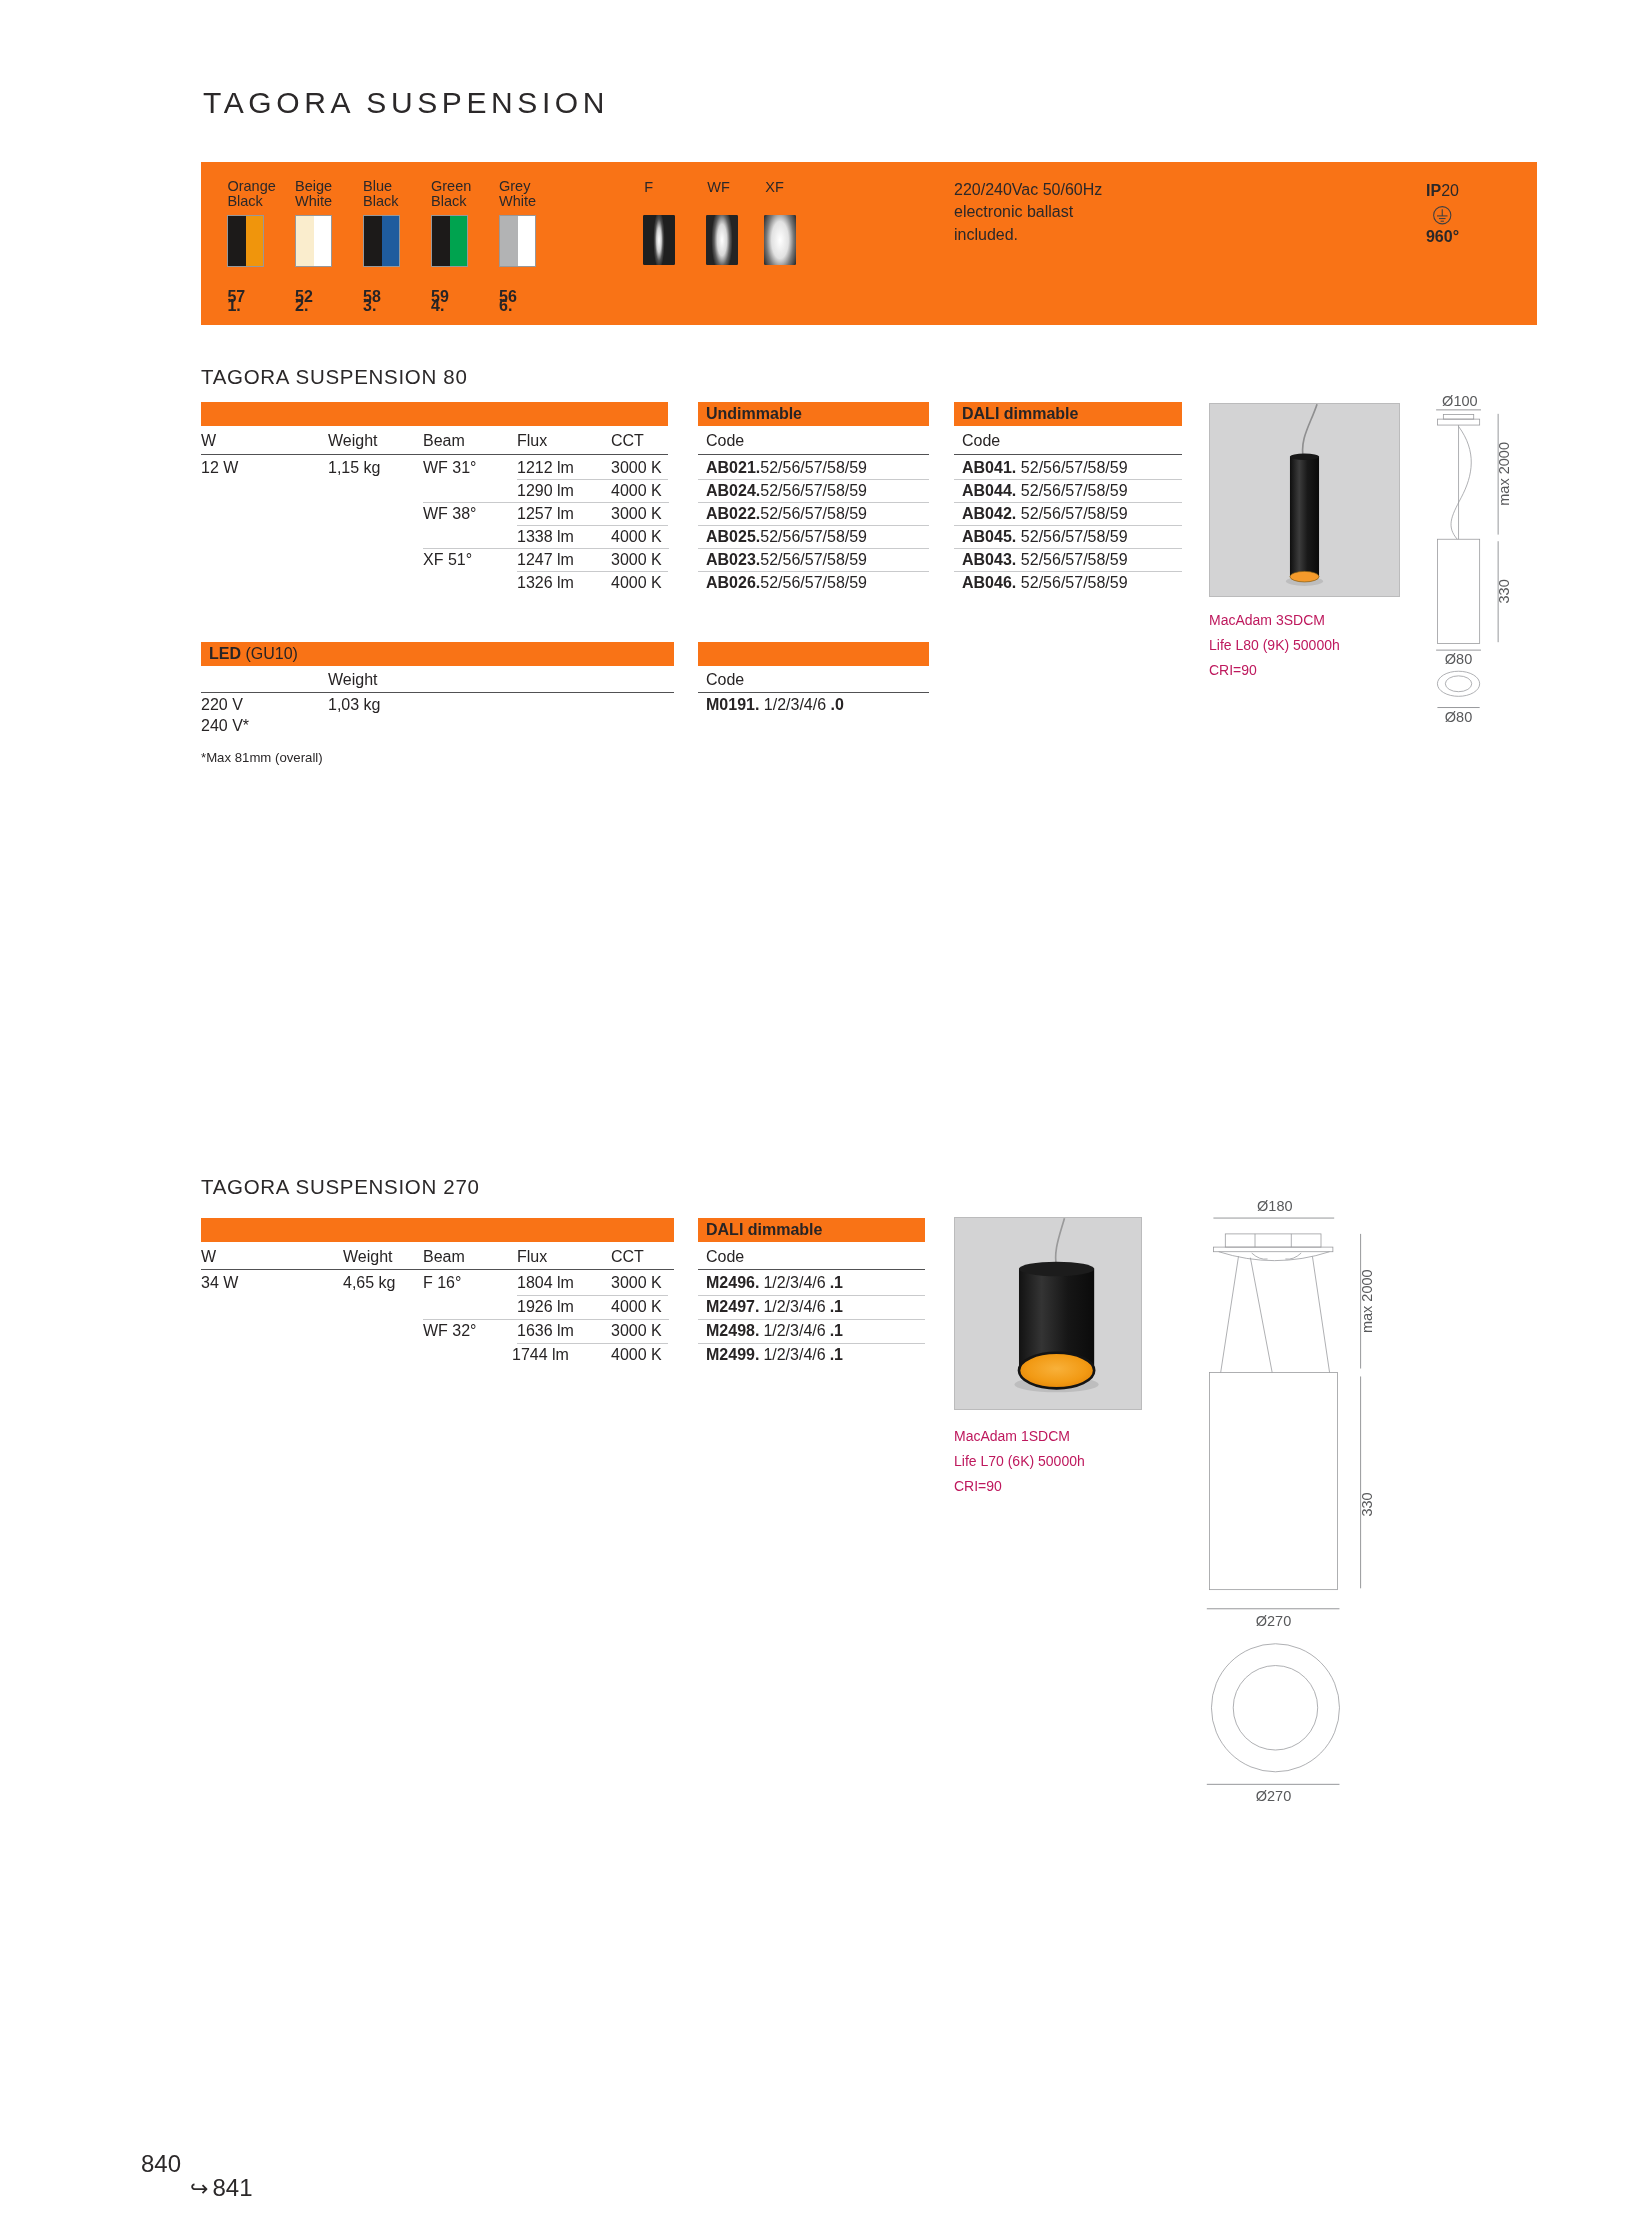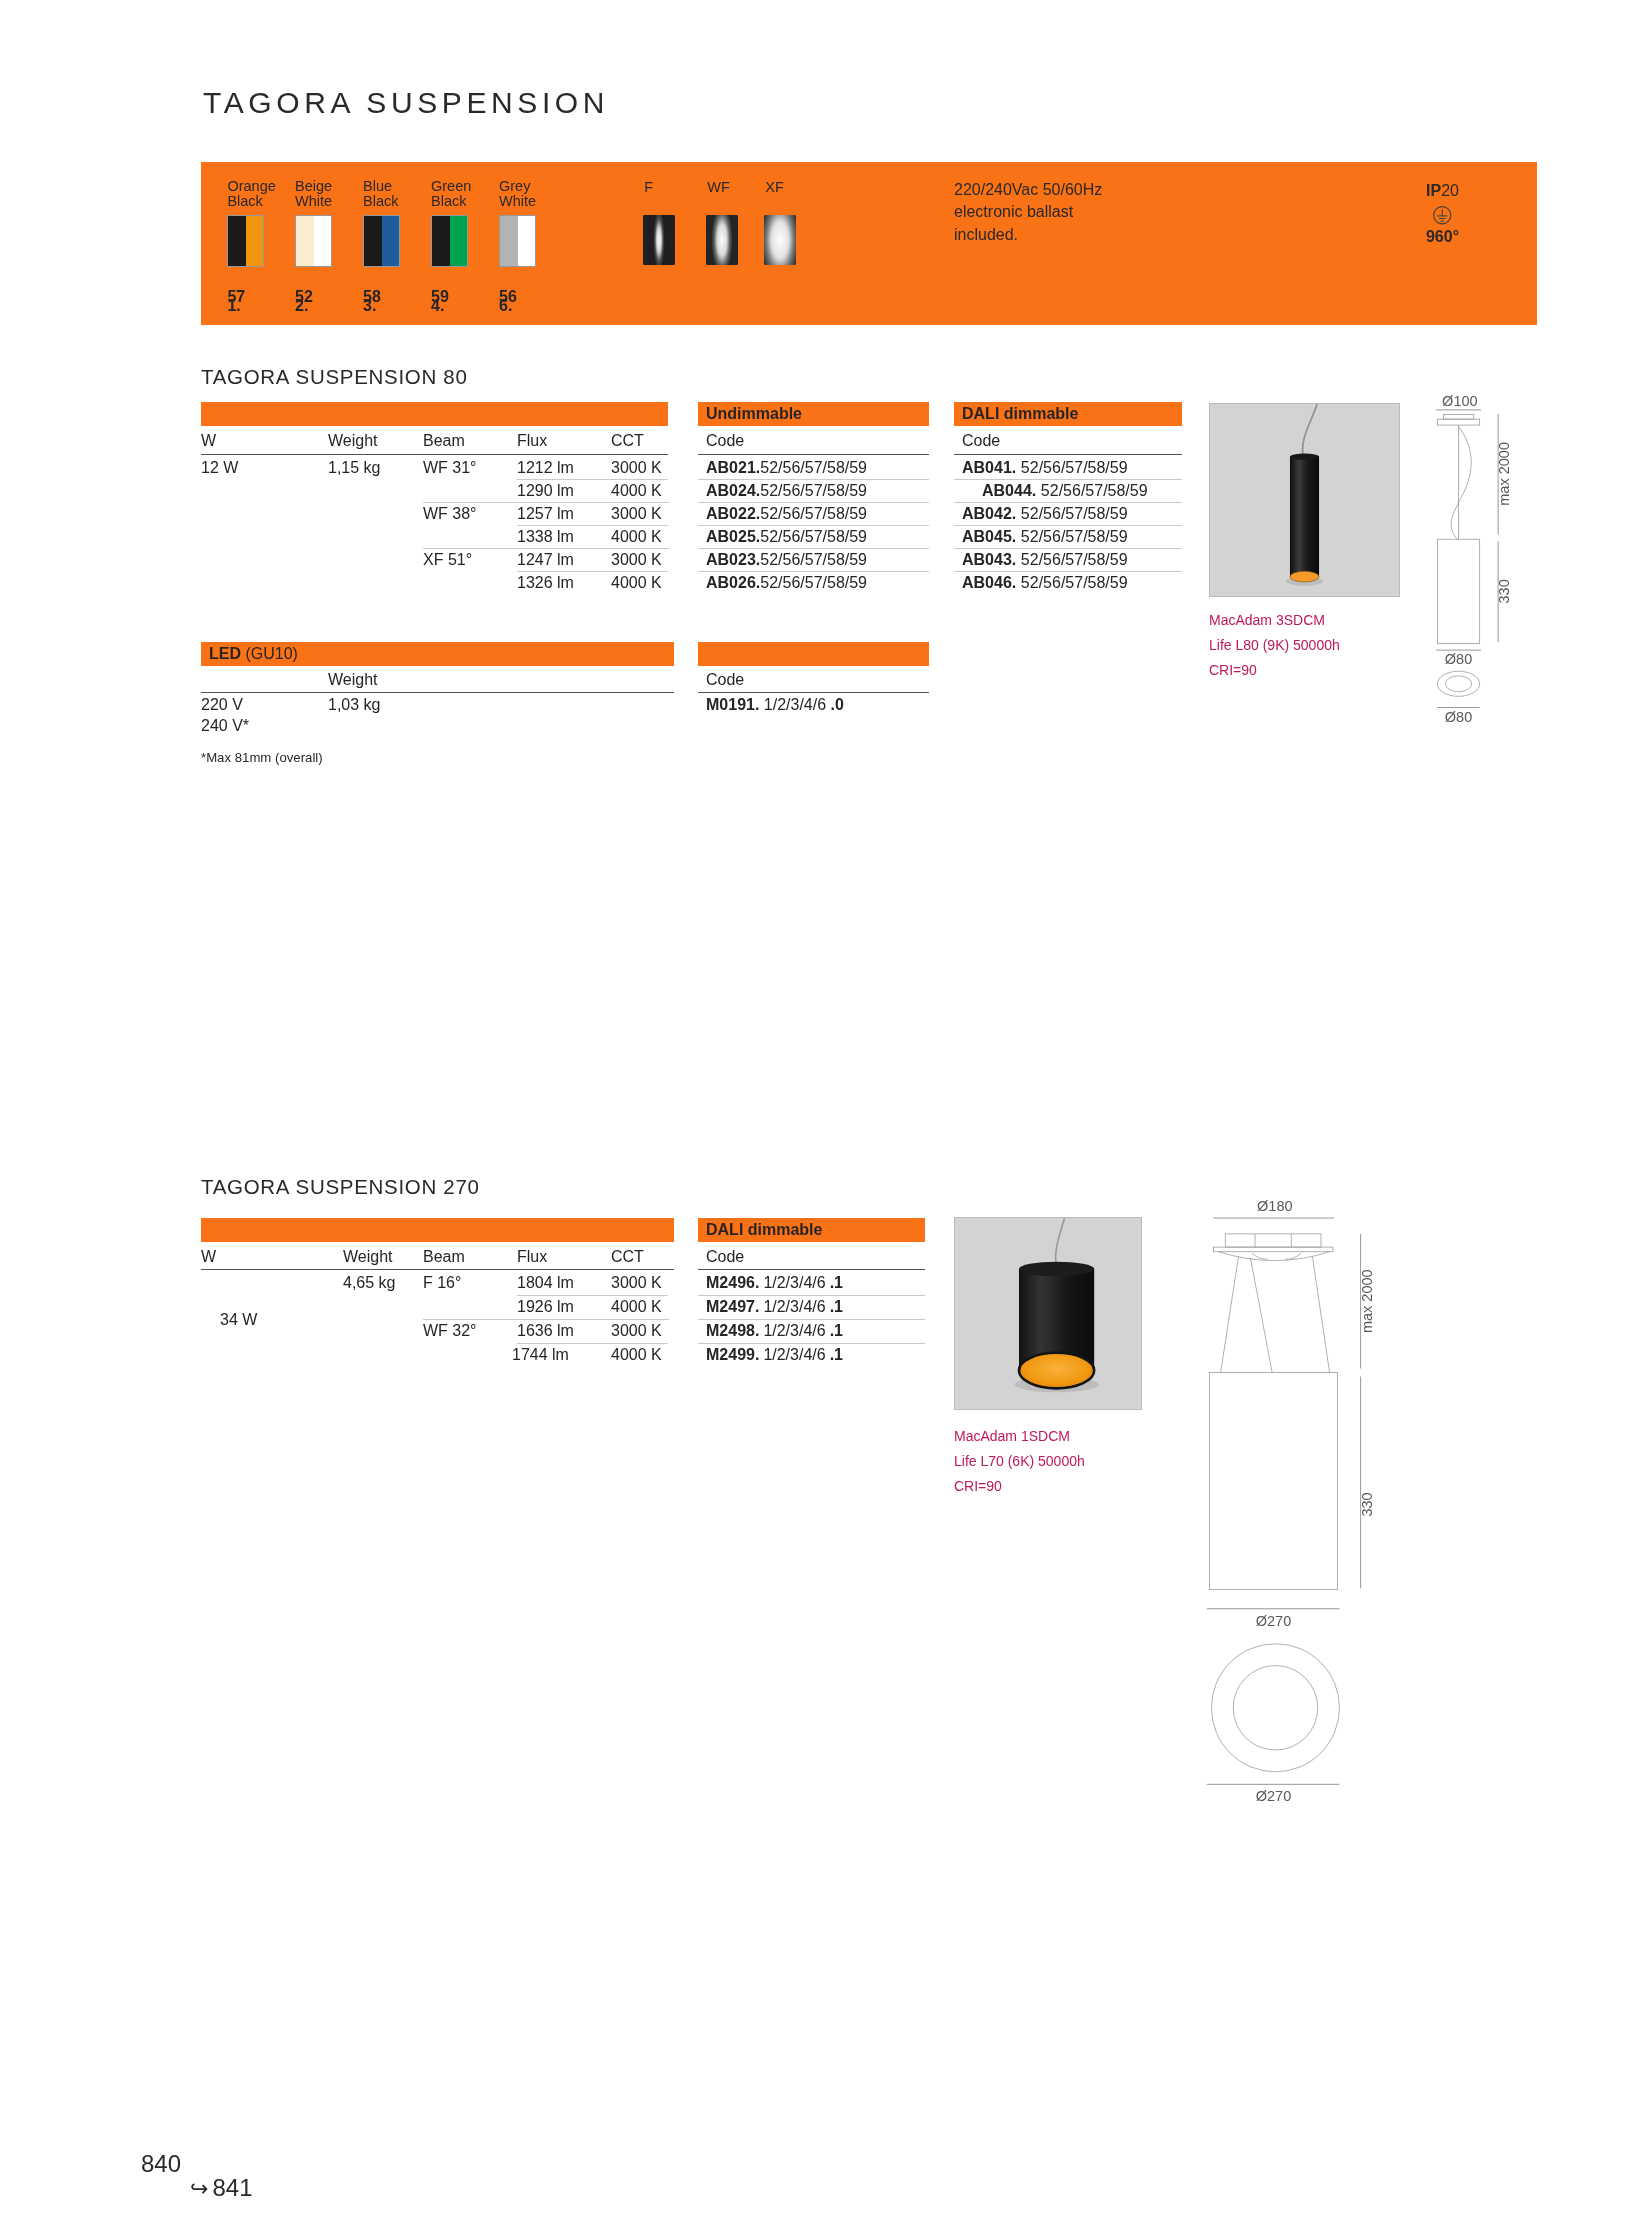--- a/index.html
+++ b/index.html
@@ -174,21 +174,21 @@
 
   <div class="t" style="left:423px;top:456px;">WF 31°</div>
   <div class="t" style="left:517px;top:456px;">1212 lm</div>
   <div class="t" style="left:611px;top:456px;">3000 K</div>
   <div class="t" style="left:706px;top:456px;"><span class="b">AB021.</span><span>52/56/57/58/59</span></div>
   <div class="t" style="left:962px;top:456px;"><span class="b">AB041.</span><span style="margin-left:4.6px;">52/56/57/58/59</span></div>
 
   <div class="t" style="left:517px;top:479px;">1290 lm</div>
   <div class="t" style="left:611px;top:479px;">4000 K</div>
   <div class="t" style="left:706px;top:479px;"><span class="b">AB024.</span><span>52/56/57/58/59</span></div>
-  <div class="t" style="left:962px;top:479px;margin-left:20px;"><span class="b">AB044.</span><span style="margin-left:4.6px;">52/56/57/58/59</span></div>
+  <div class="t" style="left:962px;top:479px;"><span class="b">AB044.</span><span style="margin-left:4.6px;">52/56/57/58/59</span></div>
 
   <div class="t" style="left:423px;top:502px;">WF 38°</div>
   <div class="t" style="left:517px;top:502px;">1257 lm</div>
   <div class="t" style="left:611px;top:502px;">3000 K</div>
   <div class="t" style="left:706px;top:502px;"><span class="b">AB022.</span><span>52/56/57/58/59</span></div>
   <div class="t" style="left:962px;top:502px;"><span class="b">AB042.</span><span style="margin-left:4.6px;">52/56/57/58/59</span></div>
 
   <div class="t" style="left:517px;top:525px;">1338 lm</div>
   <div class="t" style="left:611px;top:525px;">4000 K</div>
   <div class="t" style="left:706px;top:525px;"><span class="b">AB025.</span><span>52/56/57/58/59</span></div>
@@ -295,21 +295,21 @@
   <div class="t" style="left:201px;top:1245px;">W</div>
   <div class="t" style="left:343px;top:1245px;">Weight</div>
   <div class="t" style="left:423px;top:1245px;">Beam</div>
   <div class="t" style="left:517px;top:1245px;">Flux</div>
   <div class="t" style="left:611px;top:1245px;">CCT</div>
   <div class="t" style="left:706px;top:1245px;">Code</div>
 
   <div class="rule" style="left:201px;top:1269px;width:473px;"></div>
   <div class="rule" style="left:698px;top:1269px;width:227px;"></div>
 
-  <div class="t" style="left:201px;top:1308px;line-height:24px;margin-left:19px;">34 W</div>
+  <div class="t" style="left:201px;top:1271px;line-height:24px;">34 W</div>
   <div class="t" style="left:343px;top:1271px;line-height:24px;">4,65 kg</div>
 
   <div class="t" style="left:423px;top:1271px;line-height:24px;">F 16°</div>
   <div class="t" style="left:517px;top:1271px;line-height:24px;">1804 lm</div>
   <div class="t" style="left:611px;top:1271px;line-height:24px;">3000 K</div>
   <div class="t" style="left:706px;top:1271px;line-height:24px;"><span class="b">M2496.</span><span style="margin-left:4px;">1/2/3/4/6</span><span class="b" style="margin-left:4px;">.1</span></div>
 
   <div class="t" style="left:517px;top:1295px;line-height:24px;">1926 lm</div>
   <div class="t" style="left:611px;top:1295px;line-height:24px;">4000 K</div>
   <div class="t" style="left:706px;top:1295px;line-height:24px;"><span class="b">M2497.</span><span style="margin-left:4px;">1/2/3/4/6</span><span class="b" style="margin-left:4px;">.1</span></div>

